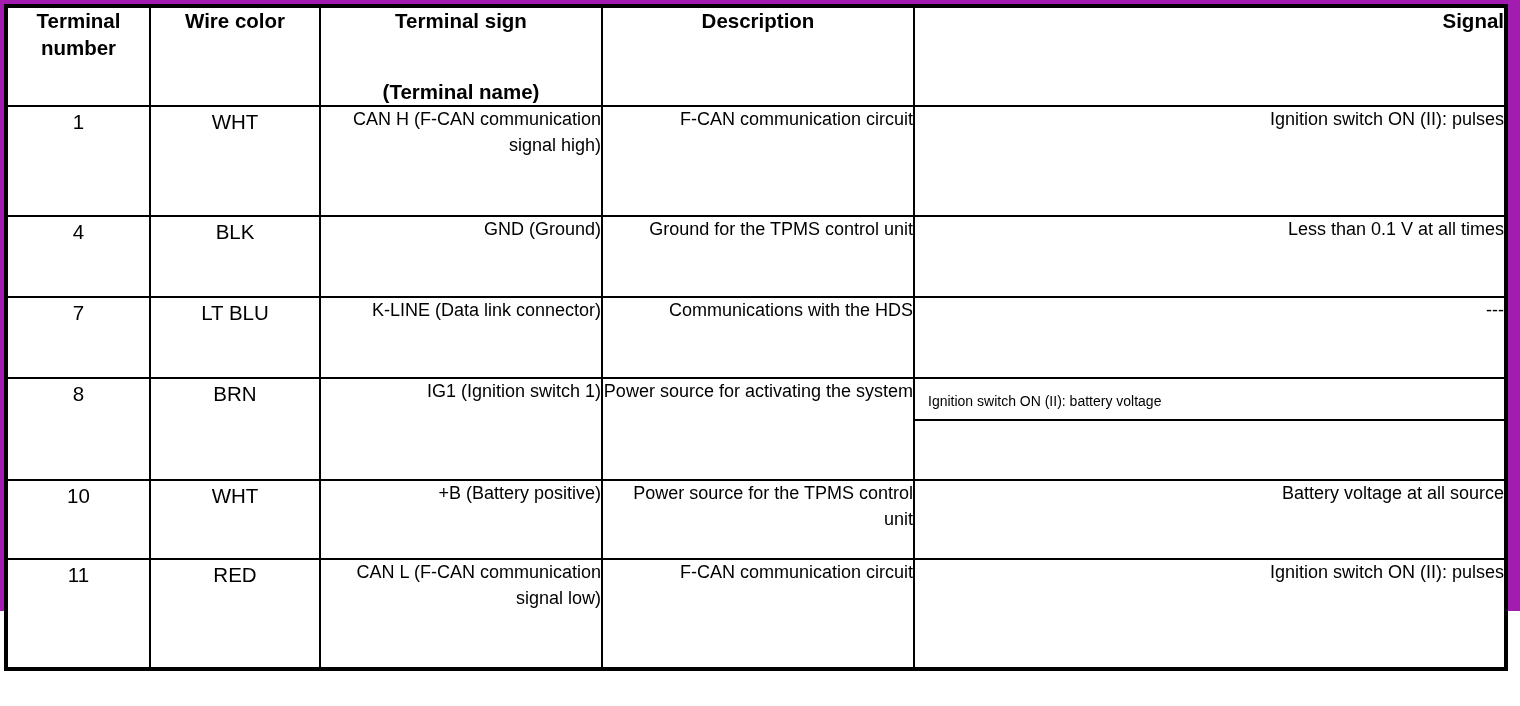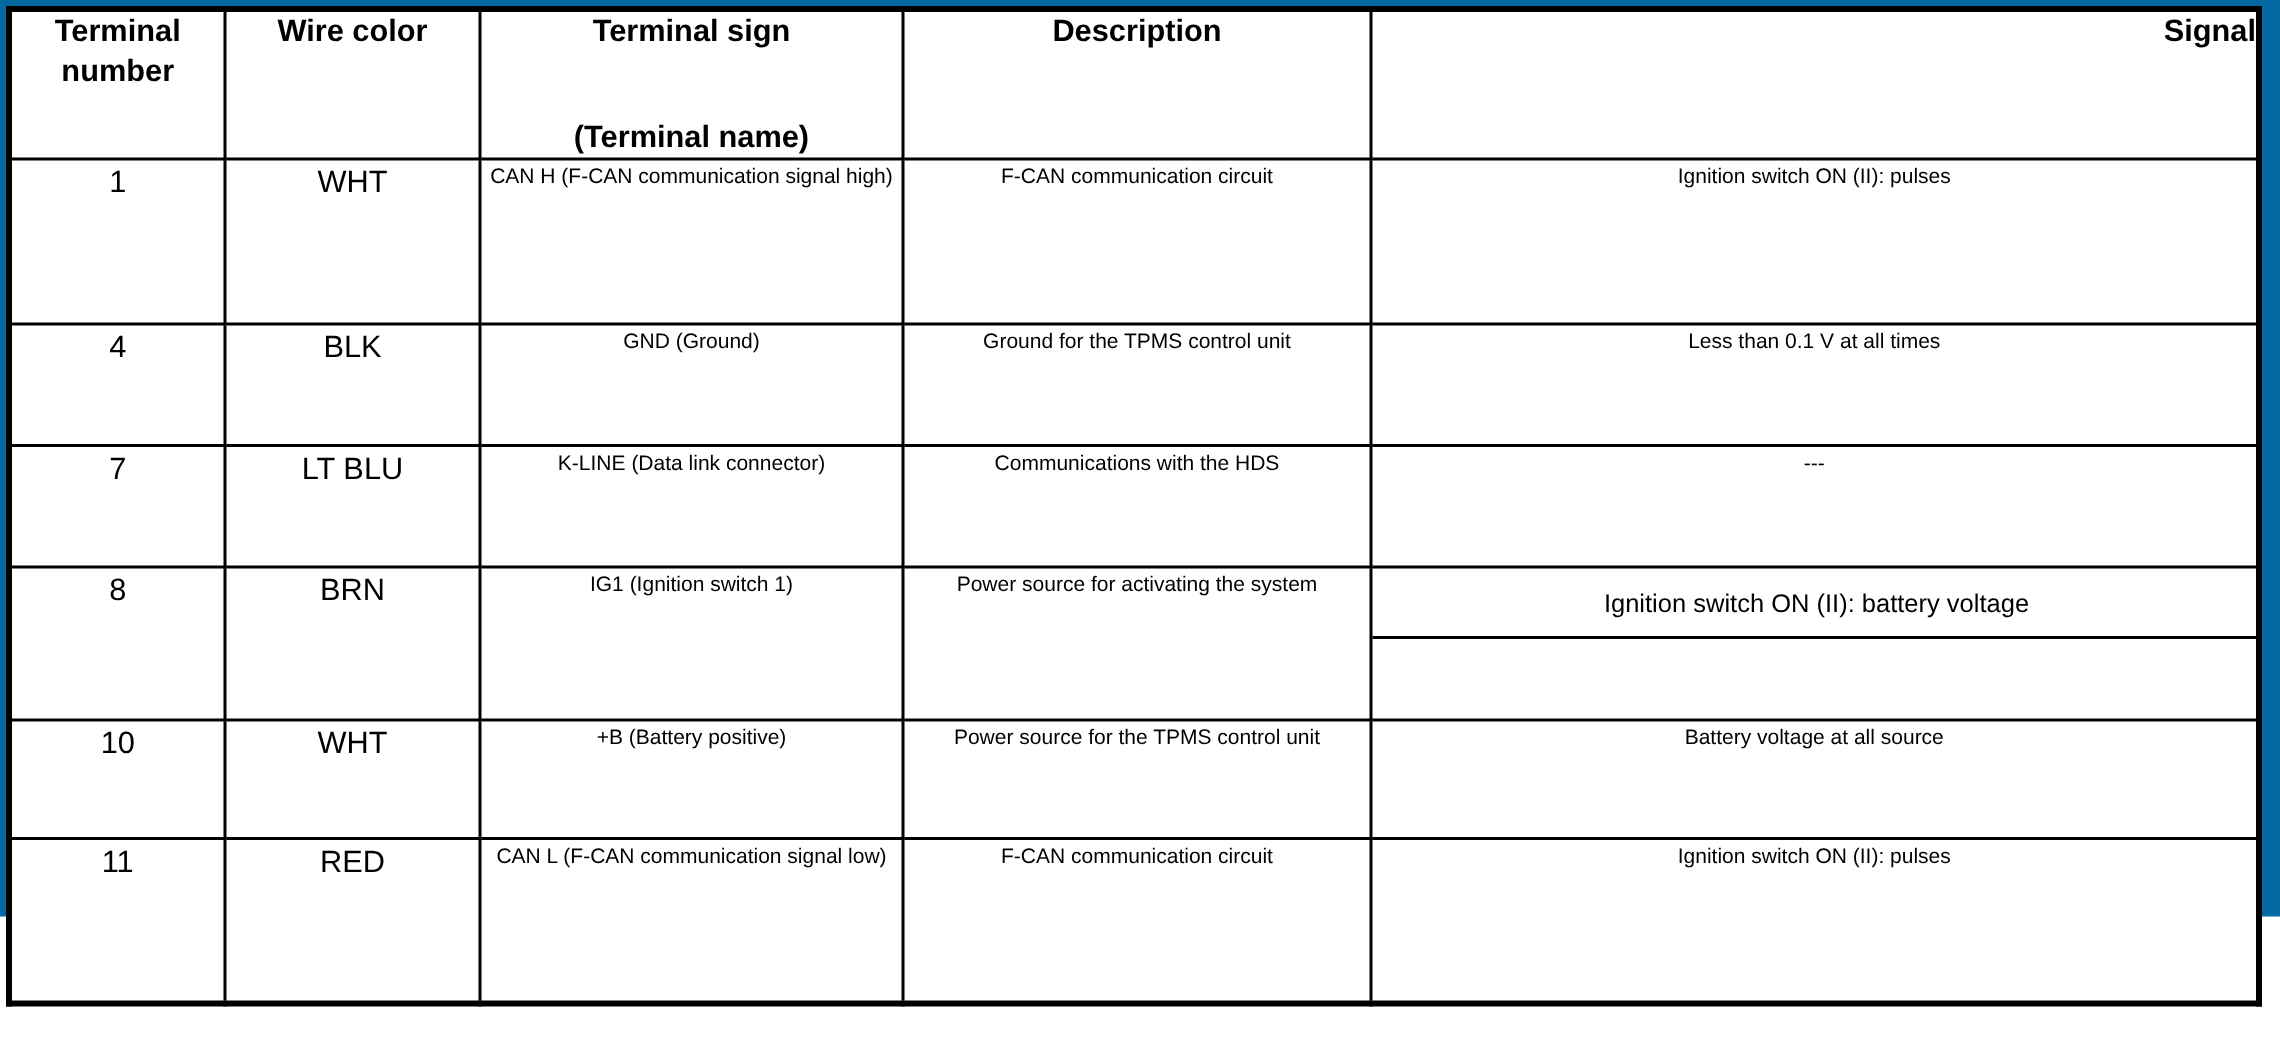--- a/index.html
+++ b/index.html
@@ -12,21 +12,21 @@
     height: 706px;
     font-family: "Liberation Sans", sans-serif;
     color: #000000;
     overflow: hidden;
   }
 
   #sheet {
     position: relative;
     width: 1520px;
     height: 611px;
-    background: #0369a1;
+    background: #a21caf;
   }
 
   table.spec {
     position: absolute;
     left: 4px;
     top: 4px;
     width: 1504px;
     border-collapse: collapse;
     table-layout: fixed;
     background: #ffffff;
@@ -73,22 +73,22 @@
   }
 
   
   .cell-center {
     text-align: center;
     font-size: 20.5px;
     line-height: 1.42;
     padding: 12px 6px 8px 6px;
   }
   .cell-text {
-    text-align: center;
-    font-size: 14px;
+    text-align: right;
+    font-size: 18px;
     line-height: 1.44;
     padding: 12px 10px 8px 13px;
   }
 
   
   .r-h1 { height: 110px; }
   .r-h2 { height: 81px; }
   .r-h3 { height: 81px; }
   .r-h4 { height: 102px; }
   .r-h5 { height: 79px; }
@@ -97,24 +97,24 @@
   
   table.subsig {
     width: 100%;
     height: 100%;
     border-collapse: collapse;
     table-layout: fixed;
   }
   table.subsig td {
     border: 0;
     padding: 12px 10px 8px 13px;
-    font-size: 17px;
+    font-size: 14px;
     line-height: 1.44;
     vertical-align: top;
-    text-align: center;
+    text-align: left;
   }
   table.subsig tr.split-top td {
     border-bottom: 2px solid #000000;
   }
   td.signal-split {
     padding: 0 !important;
     vertical-align: top;
   }
 </style>
 </head>

